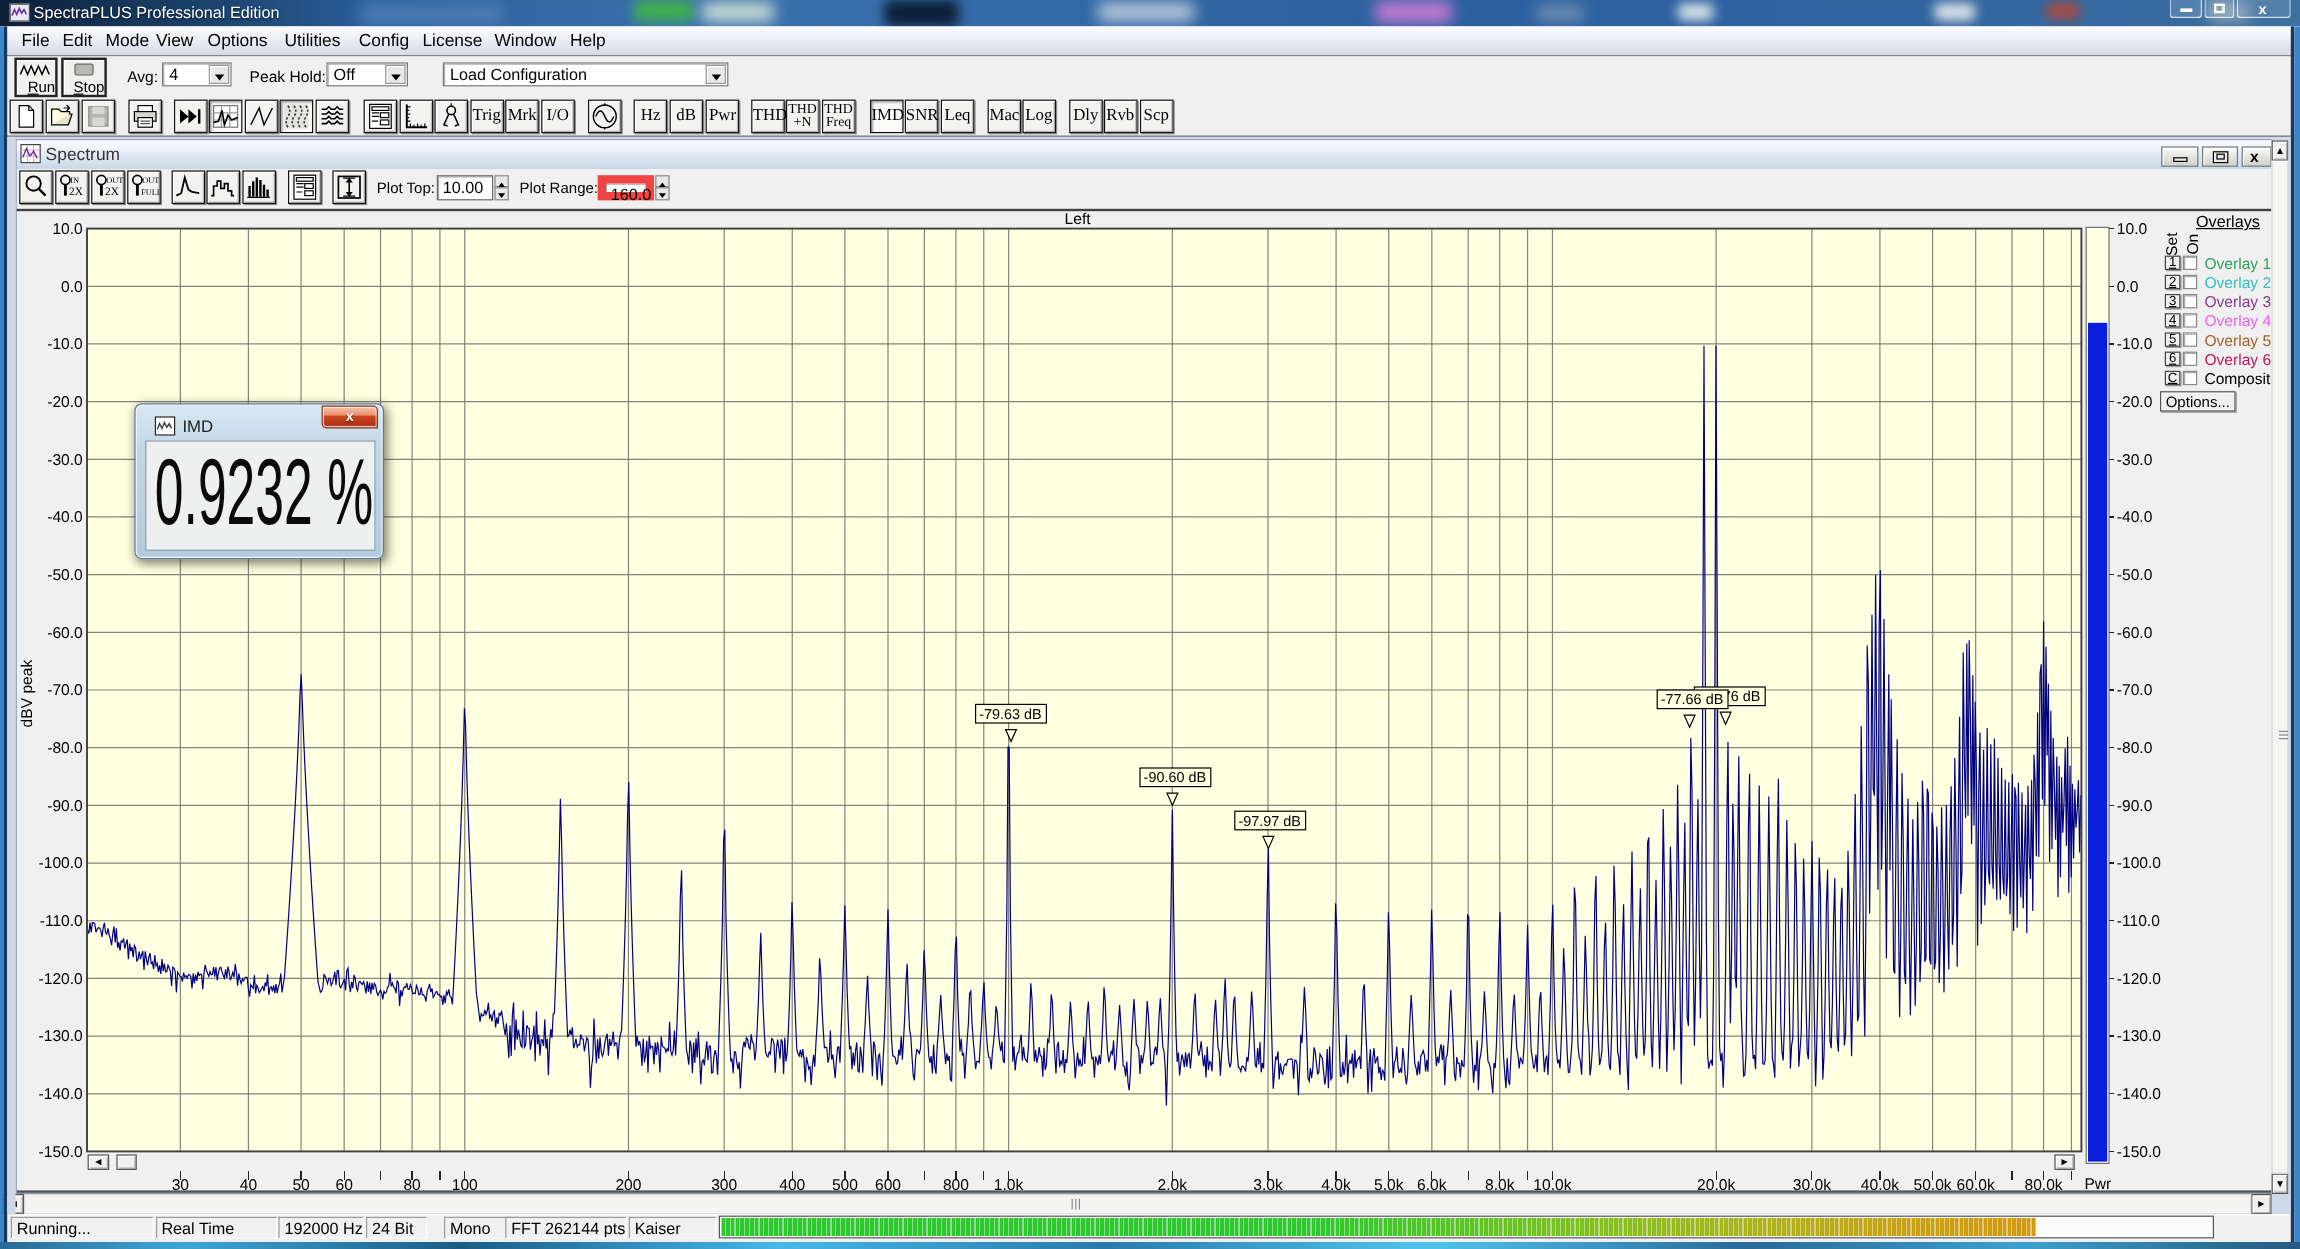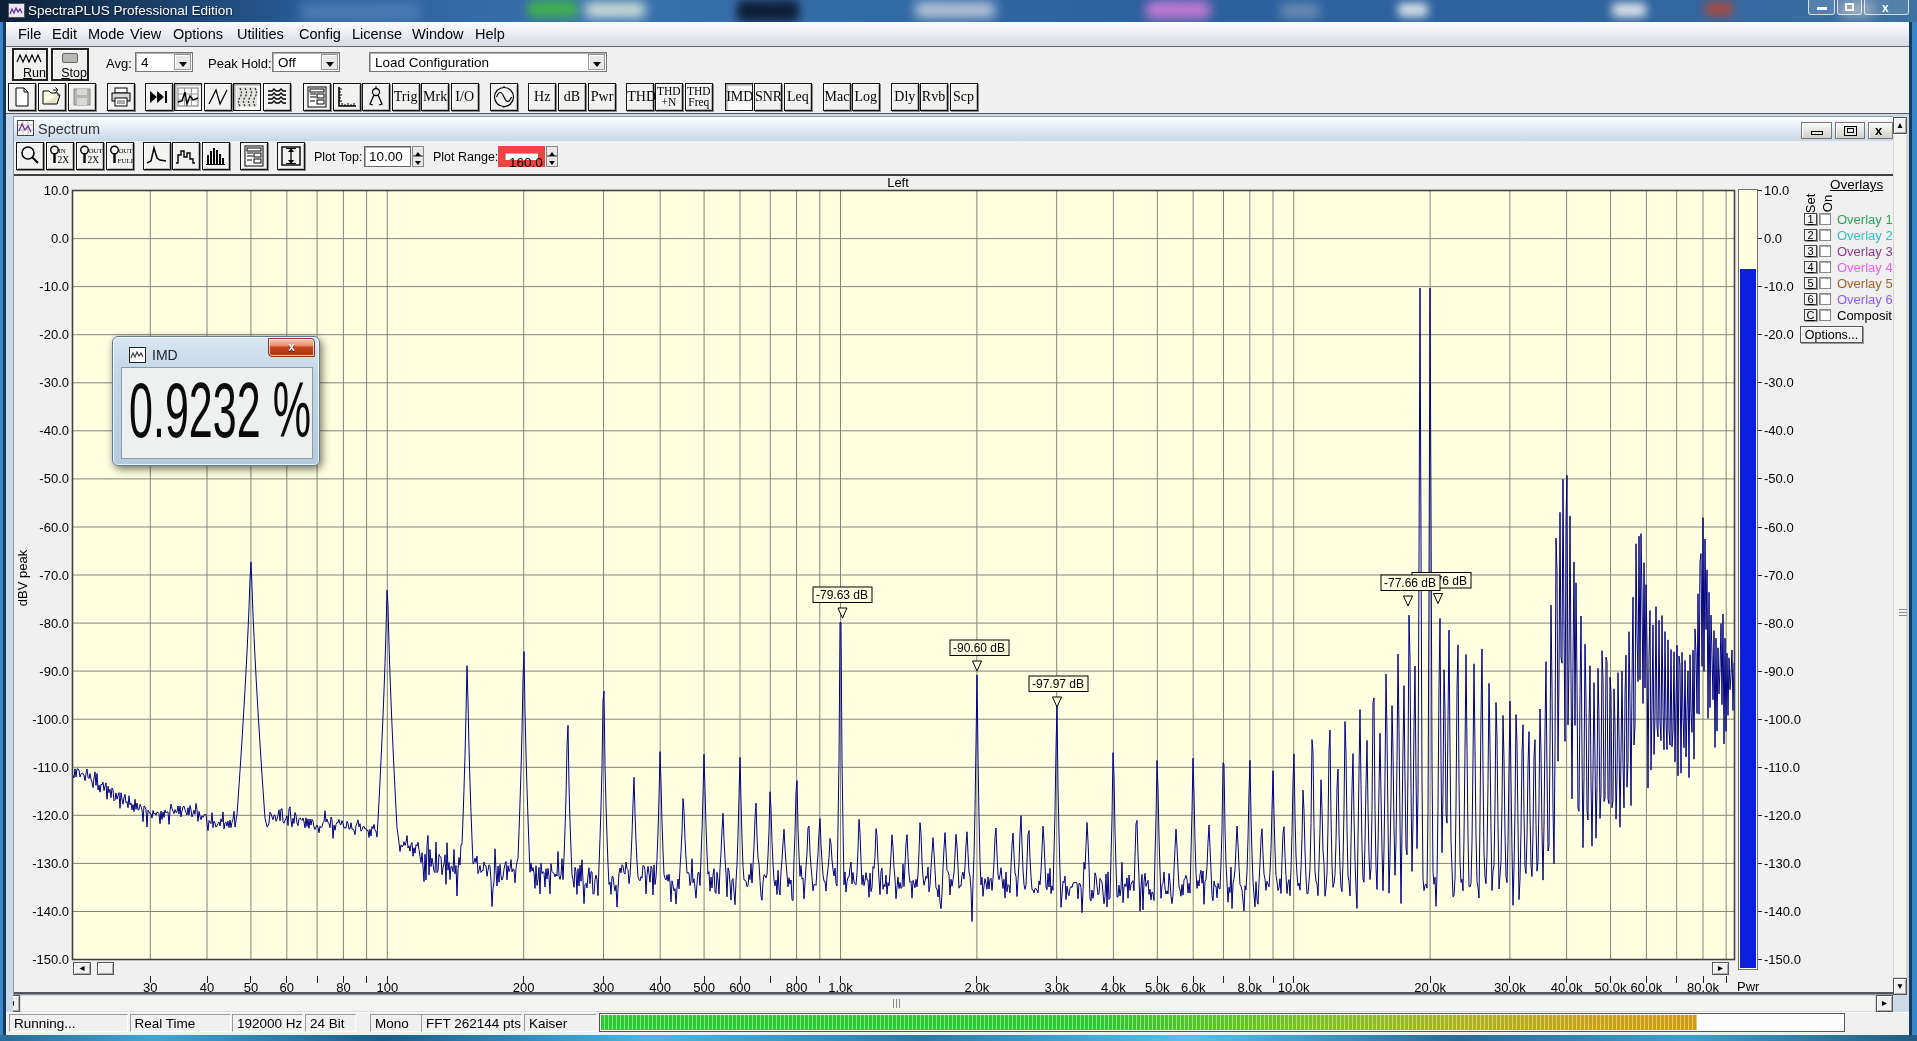--- a/index.html
+++ b/index.html
@@ -566,21 +566,21 @@
 <div class="chk" style="left:1819px;top:245px"></div>
 <div class="ovlrow" style="left:1837px;top:244px;color:#8b3a8b">Overlay 3</div>
 <div class="setbtn" style="left:1804px;top:261px"><span style="text-decoration:underline">4</span></div>
 <div class="chk" style="left:1819px;top:261px"></div>
 <div class="ovlrow" style="left:1837px;top:260px;color:#f060f0">Overlay 4</div>
 <div class="setbtn" style="left:1804px;top:277px"><span style="text-decoration:underline">5</span></div>
 <div class="chk" style="left:1819px;top:277px"></div>
 <div class="ovlrow" style="left:1837px;top:276px;color:#a06428">Overlay 5</div>
 <div class="setbtn" style="left:1804px;top:293px"><span style="text-decoration:underline">6</span></div>
 <div class="chk" style="left:1819px;top:293px"></div>
-<div class="ovlrow" style="left:1837px;top:292px;color:#8b5cf6">Overlay 6</div>
+<div class="ovlrow" style="left:1837px;top:292px;color:#be185d">Overlay 6</div>
 <div class="setbtn" style="left:1804px;top:309px"><span style="text-decoration:underline">C</span></div>
 <div class="chk" style="left:1819px;top:309px"></div>
 <div class="ovlrow" style="left:1837px;top:308px;color:#000">Composit</div>
 <div class="abs" style="left:1800px;top:326px;width:63px;height:17px;background:#f0f0f0;border:1px solid #555;box-shadow:inset 1px 1px 0 #fff, 1px 1px 0 #999;font-size:12.5px;text-align:center;padding-top:1px">Options...</div>
 <div class="abs" style="left:73px;top:962px;width:18px;height:13px;background:#f0f0ef;border:1px solid #555;box-shadow:inset 1px 1px 0 #fff, inset -1px -1px 0 #aaa;text-align:center;font-size:8.5px;color:#000;line-height:11px">◄</div>
 <div class="abs" style="left:97px;top:962px;width:17px;height:13px;background:#f0f0ef;border:1px solid #555;box-shadow:inset 1px 1px 0 #fff, inset -1px -1px 0 #aaa"></div>
 <div class="abs" style="left:1712px;top:962px;width:17px;height:13px;background:#f0f0ef;border:1px solid #555;box-shadow:inset 1px 1px 0 #fff, inset -1px -1px 0 #aaa;text-align:center;font-size:8.5px;color:#000;line-height:11px">►</div>
 <div class="abs" style="left:14px;top:992px;width:1879px;height:1.5px;background:#555"></div>
 <div class="abs" style="left:1893px;top:117px;width:14px;height:878px;background:#f1f1f0;border-left:1px solid #d0d0d0"></div>
 <div class="abs" style="left:1893px;top:117px;width:14px;height:17px;background:#f0f0ef;border:1px solid #555;box-shadow:inset 1px 1px 0 #fff, inset -1px -1px 0 #aaa;text-align:center;font-size:8.5px;color:#000;line-height:15px">▲</div>

